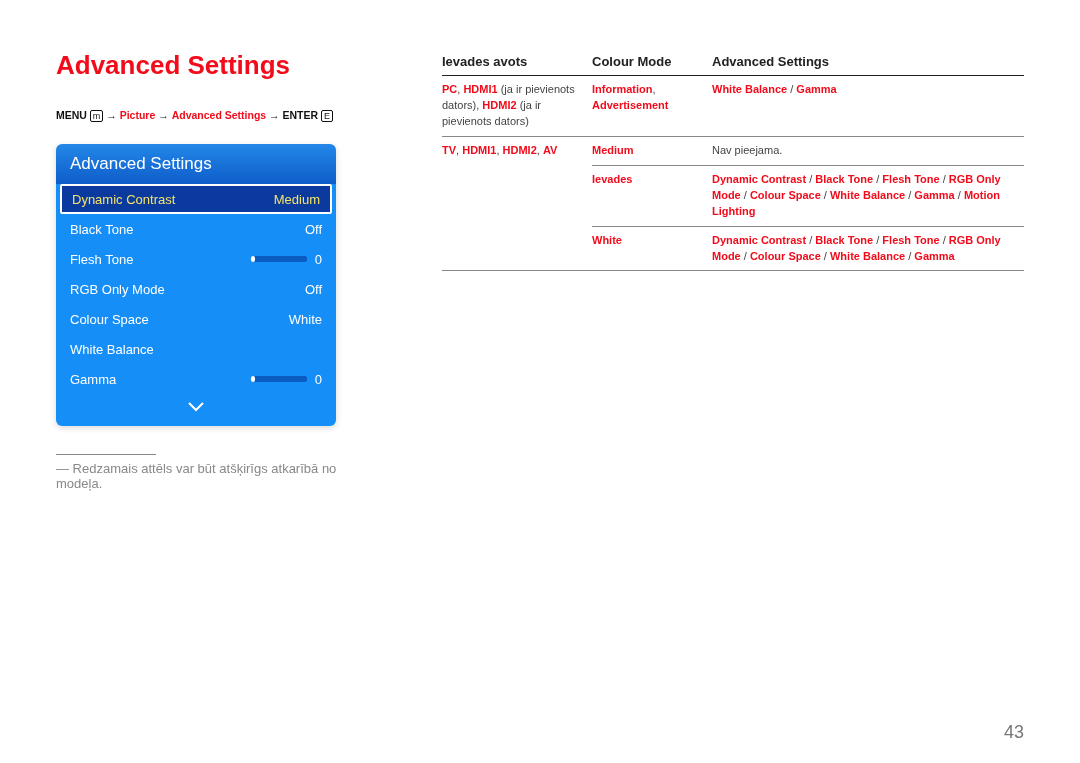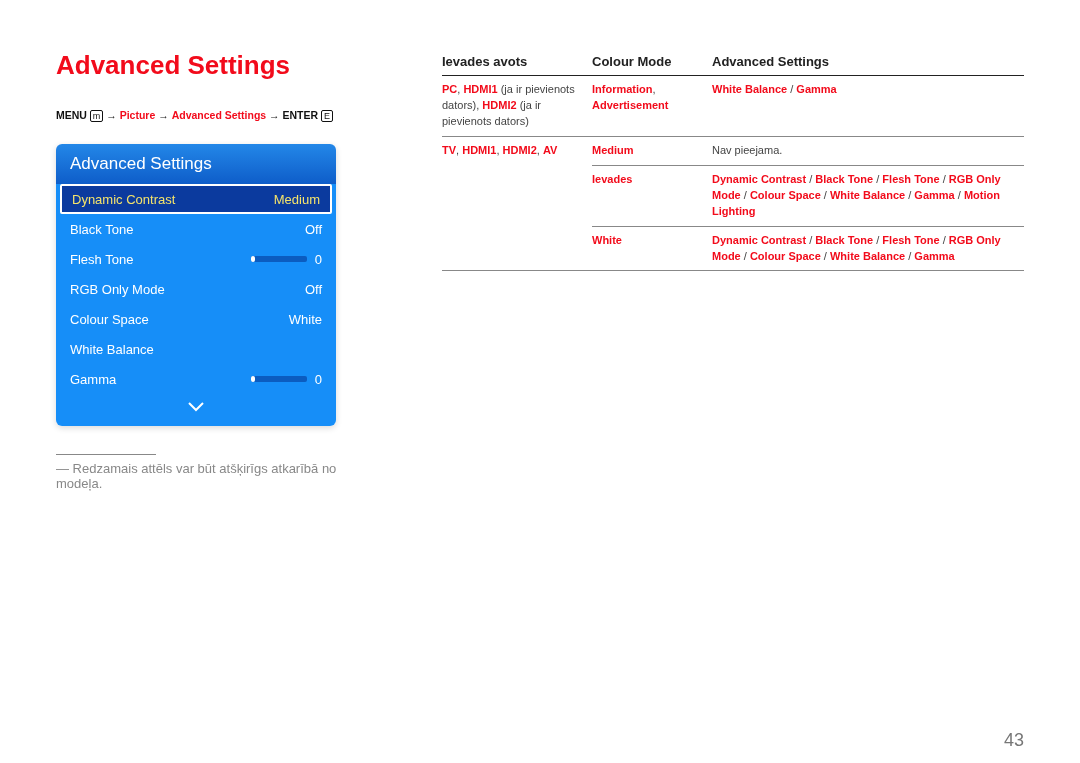--- a/index.html
+++ b/index.html
@@ -128,21 +128,21 @@
     line-height: 1.45;
     color: #444;
     margin-top: 40px;
   }
   .red { color: #f20b1b; font-weight: 700; }
   .nb { font-weight: 700; }
   .plain { font-weight: 400; color: #444; }
 
   .page-number {
     position: absolute;
-    bottom: 12px; right: 56px;
+    bottom: 20px; right: 56px;
     font-size: 18px;
     color: #777;
   }
 </style>
 </head>
 <body>
 
 <div class="page">
   <div class="left">
     <div class="h1">Advanced Settings</div>

